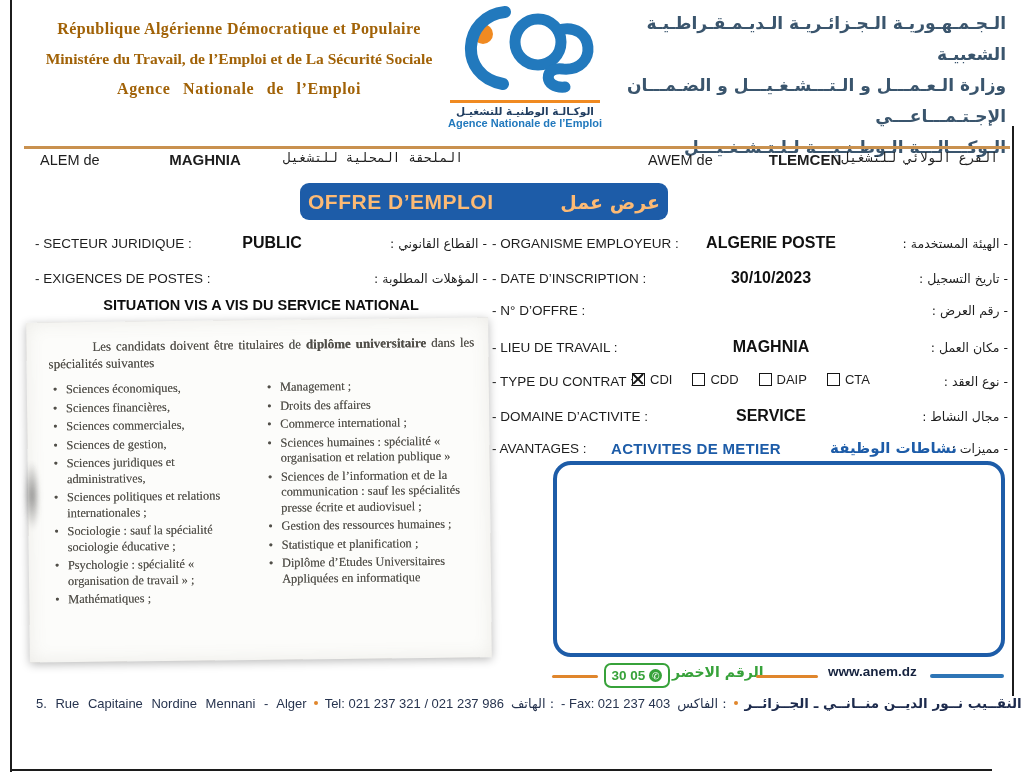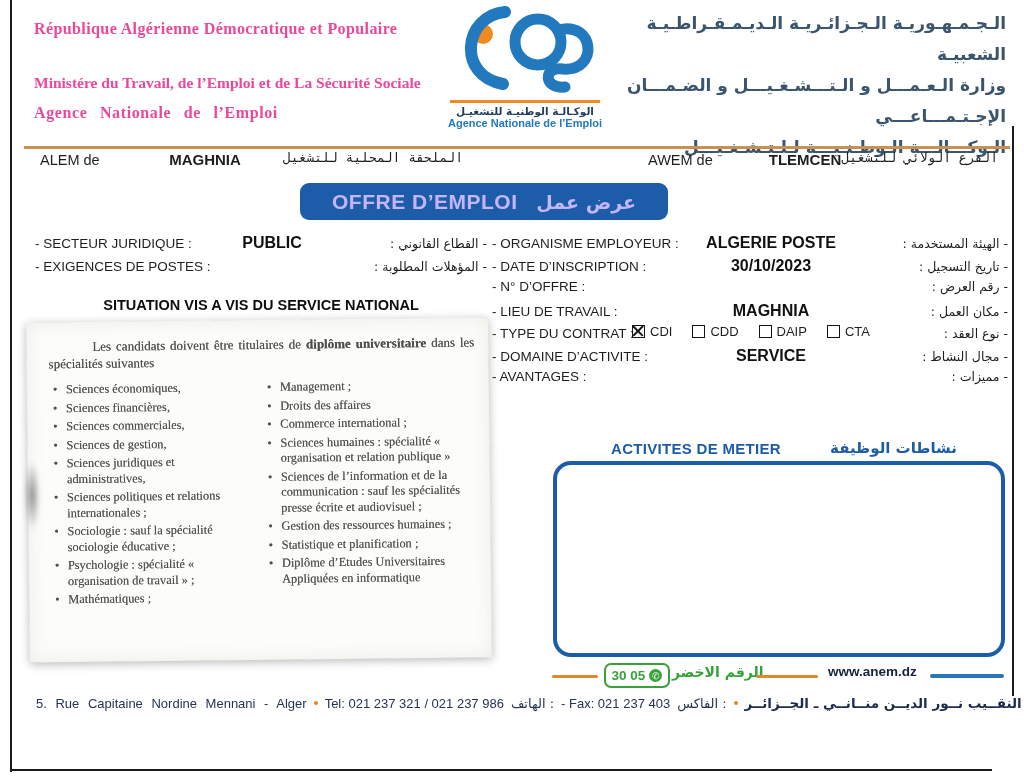--- a/index.html
+++ b/index.html
@@ -8,48 +8,48 @@
   }
   html,body{margin:0;padding:0;background:#fff;}
   .page{position:relative;width:1024px;height:784px;background:#fff;overflow:hidden;
         font-family:"Liberation Sans",sans-serif;color:var(--ink);}
   .b-left{position:absolute;left:10px;top:0;bottom:12px;width:2px;background:#1c1c1c;}
   .b-right{position:absolute;right:10px;top:126px;bottom:88px;width:2px;background:#1c1c1c;}
   .b-bottom{position:absolute;left:10px;right:32px;bottom:13px;height:2px;background:#1c1c1c;}
 
   
   .hdr-fr{position:absolute;left:34px;top:14px;width:410px;font-family:"Liberation Serif",serif;
-          font-weight:bold;color:#ec4899;}
+          font-weight:bold;color:#a16207;text-align:center;}
   .hdr-fr div{line-height:30px;}
   .hdr-fr .l1{font-size:16px;letter-spacing:.4px;}
-  .hdr-fr .l2{font-size:15.5px;margin-top:24px;}
+  .hdr-fr .l2{font-size:15.5px;}
   .hdr-fr .l3{font-size:16px;word-spacing:8px;letter-spacing:.6px;}
   .hdr-ar{position:absolute;right:18px;top:8px;width:410px;direction:rtl;text-align:right;
           font-family:"DejaVu Sans",sans-serif;font-weight:bold;font-size:17px;
           line-height:31px;color:var(--ar-navy);}
   .logo{position:absolute;left:432px;top:4px;width:186px;text-align:center;}
   .logo-rule{width:150px;height:3px;background:var(--orange);margin:0 auto 2px auto;}
   .logo-ar{font-family:"DejaVu Sans",sans-serif;font-size:10.5px;font-weight:bold;color:#1f3c5f;direction:rtl;}
   .logo-fr{font-size:11px;font-weight:bold;color:var(--logo-blue);}
   .hdr-rule{position:absolute;left:24px;right:14px;top:146px;height:3px;background:var(--rule-orange);}
 
   
   .office span{position:absolute;font-size:14.5px;}
   .ar{direction:rtl;font-family:Liberation Mono, monospace;}
   .office .val{font-weight:bold;font-size:15px;text-align:center;}
 
   
   .banner{position:absolute;left:300px;top:183px;width:368px;height:37px;background:var(--blue);
           border-radius:9px;display:flex;align-items:center;justify-content:space-between;
-          padding:0 32px;box-sizing:border-box;color:#c4b5fd;}
+          padding:0 8px;box-sizing:border-box;color:#fdba74;}
   .banner .fr{font-size:21px;font-weight:bold;letter-spacing:.5px;}
   .banner .arb{font-size:19px;font-weight:bold;font-family:"DejaVu Sans",sans-serif;direction:rtl;}
 
   
-  .fields{position:absolute;display:flex;flex-direction:column;}
+  .fields{position:absolute;display:flex;flex-direction:column;gap:12px;}
   .fields.left{left:35px;top:234px;width:452px;}
   .fields.right{left:492px;top:234px;width:516px;}
   .fld-row{display:flex;align-items:baseline;height:22.5px;}
   .fields.left .fld-row{height:24.6px;}
   .fld-label{font-size:13.5px;white-space:nowrap;}
   .fields.left .fld-label{width:172px;}
   .fields.right .fld-label{width:182px;}
   .fld-value{flex:1;text-align:center;font-weight:bold;font-size:16px;color:#111;white-space:nowrap;}
   .fld-ar{font-size:12.5px;direction:rtl;font-family:"DejaVu Sans",sans-serif;white-space:nowrap;}
   .fields.left .fld-ar{width:150px;}

